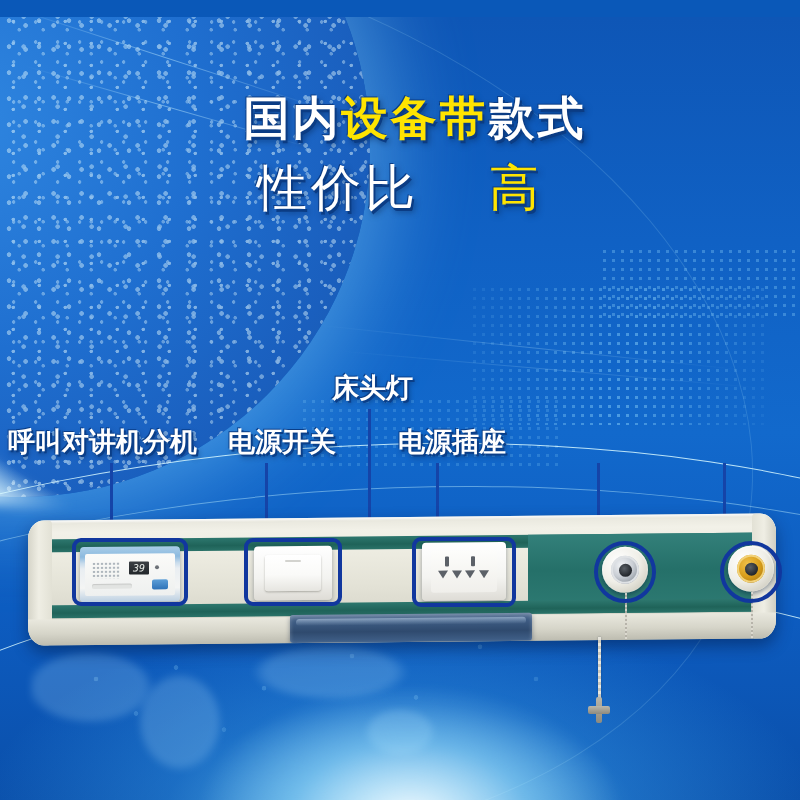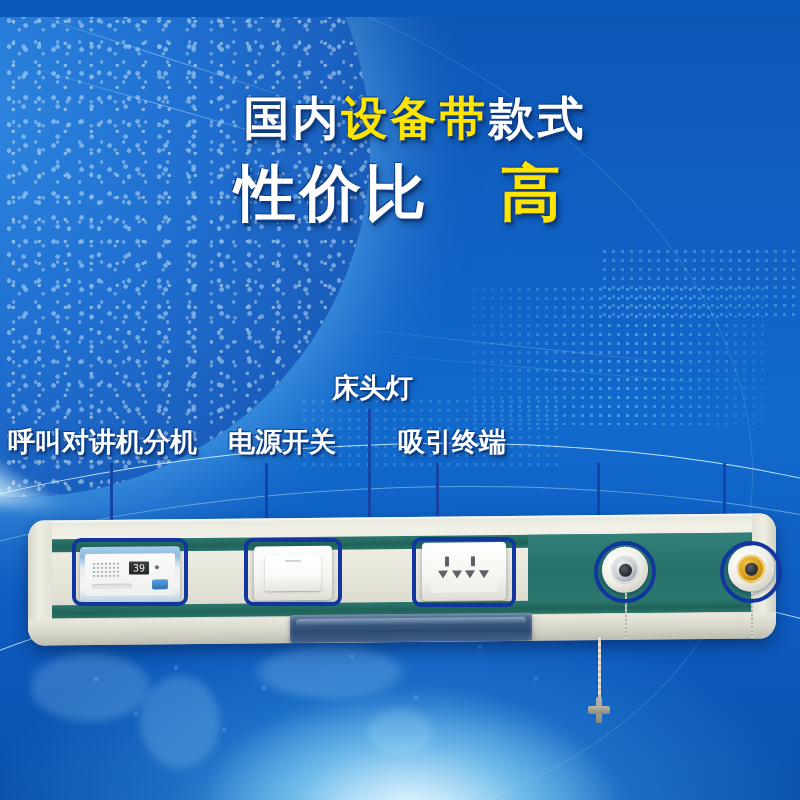--- a/index.html
+++ b/index.html
@@ -96,21 +96,21 @@
   }
   .streak{position:absolute;height:1px;background:linear-gradient(90deg,rgba(190,235,255,0),rgba(190,235,255,.5),rgba(190,235,255,0));}
 
   
   .title-wrap{position:absolute;left:0;top:78px;width:800px;text-align:center;}
   .title-line1{
     font-size:46px;font-weight:bold;letter-spacing:3px;line-height:1;
     margin-left:30px;
   }
   .title-line2{
-    margin-top:22px;font-size:61px;font-weight:bold;letter-spacing:4px;line-height:1;
+    margin-top:22px;font-size:50px;font-weight:normal;letter-spacing:4px;line-height:1;
   }
   .t-white{color:#ffffff;text-shadow:2px 3px 0 #0b3c84,-1px -1px 0 #0b3c84,3px 4px 6px rgba(3,30,70,.55);}
   .t-yellow{color:#ffe400;text-shadow:2px 3px 0 #0b3c84,-1px -1px 0 #0b3c84,3px 4px 6px rgba(3,30,70,.55);}
   .t-gap{display:inline-block;width:70px;}
 
   
   .callout{
     position:absolute;font-weight:bold;color:#ffffff;white-space:nowrap;
     text-shadow:2px 2px 0 #0a3e88,-1px -1px 0 #0a3e88,2px 3px 5px rgba(2,28,66,.5);
     font-size:27px;line-height:1;
@@ -162,21 +162,21 @@
   .intercom{
     position:absolute;left:52px;top:27px;width:100px;height:55px;
     background:linear-gradient(180deg,#a9cde8,#8cbadf 18%,#c9dcec 30%,#e9eef2 40%,#f4f5f4 75%,#bcd0e2 100%);
     border-radius:4px;box-shadow:0 2px 4px rgba(0,20,50,.35);
   }
   .ic-face{position:absolute;left:5px;top:7px;right:5px;bottom:6px;background:linear-gradient(180deg,#fbfbf9,#eef0ef);border-radius:2px;}
   .ic-grille{position:absolute;left:7px;top:8px;width:28px;height:17px;
     background-image:radial-gradient(circle,#9aa4ad 0 .9px,transparent 1.2px);background-size:4px 4px;opacity:.85;}
   .ic-lcd{position:absolute;left:44px;top:8px;width:20px;height:13px;background:linear-gradient(180deg,#3b3f44,#22262a);
     border-radius:1px;color:#e8ece8;font-family:"DejaVu Sans Mono","Liberation Mono",monospace;font-size:10px;
-    line-height:13px;text-align:center;letter-spacing:0;}
+    line-height:13px;text-align:center;letter-spacing:0;font-style:italic;}
   .ic-led{position:absolute;left:70px;top:12px;width:4px;height:4px;border-radius:50%;background:#6d7278;}
   .ic-btn{position:absolute;right:7px;bottom:6px;width:16px;height:10px;background:linear-gradient(180deg,#5d9fd8,#2f73b8);border-radius:2px;}
   .ic-slot{position:absolute;left:7px;bottom:7px;width:40px;height:5px;background:#e2e4e2;border-radius:2px;box-shadow:inset 0 1px 1px rgba(0,0,0,.12);}
 
   
   .switchplate{
     position:absolute;left:226px;top:28px;width:78px;height:54px;
     background:linear-gradient(180deg,#ffffff,#f3f3f0 60%,#dedcd6);
     border-radius:4px;box-shadow:0 2px 5px rgba(0,20,50,.35);
   }
@@ -257,21 +257,21 @@
       <span class="t-white">国内</span><span class="t-yellow">设备带</span><span class="t-white">款式</span>
     </div>
     <div class="title-line2">
       <span class="t-white">性价比</span><span class="t-gap"></span><span class="t-yellow">高</span>
     </div>
   </div>
 
   <div class="callout" style="left:8px;top:412px;">呼叫对讲机分机</div>
   <div class="callout" style="left:228px;top:412px;">电源开关</div>
   <div class="callout" style="left:332px;top:358px;">床头灯</div>
-  <div class="callout" style="left:398px;top:412px;">吸引终端</div>
+  <div class="callout" style="left:398px;top:412px;">电源插座</div>
 
   <div class="leader" style="left:110px;top:446px;height:76px;"></div>
   <div class="leader" style="left:265px;top:446px;height:76px;"></div>
   <div class="leader" style="left:368px;top:392px;height:212px;"></div>
   <div class="leader" style="left:436px;top:446px;height:76px;"></div>
   <div class="leader" style="left:597px;top:446px;height:84px;"></div>
   <div class="leader" style="left:723px;top:446px;height:84px;"></div>
 
   <div id="panel">
     <div class="panel-body"></div>

